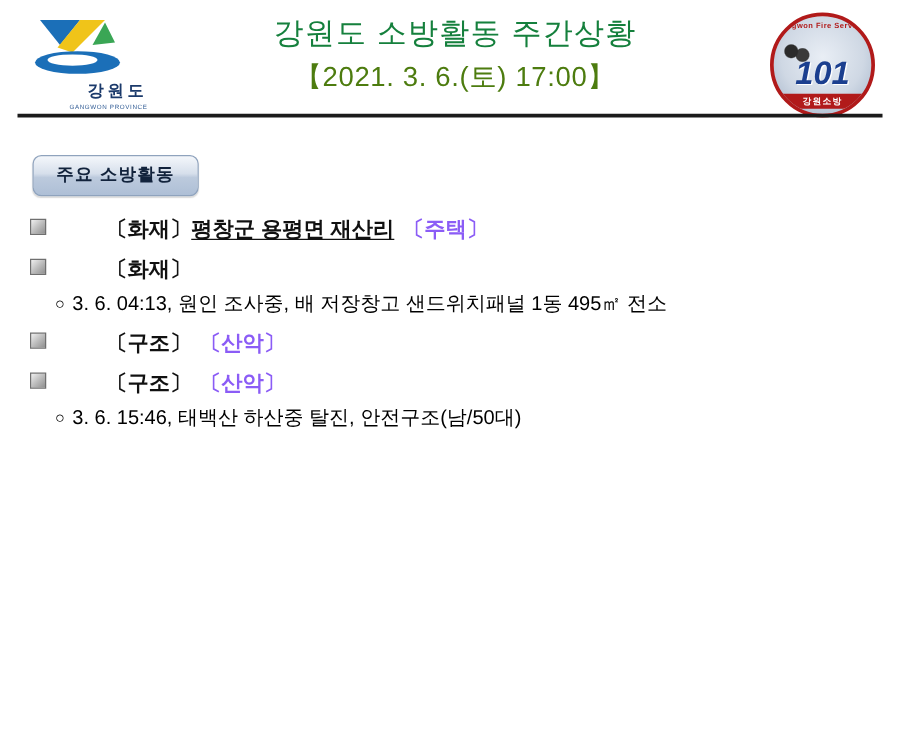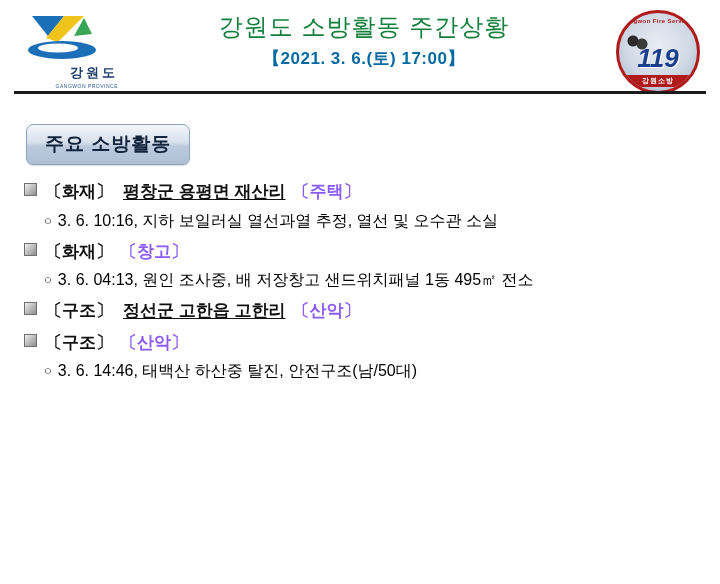--- a/index.html
+++ b/index.html
@@ -56,23 +56,23 @@
   }
   .main-title {
     font-size: 24px;
     font-weight: normal;
     letter-spacing: 1px;
     color: #15803d;
     line-height: 1.12;
     white-space: nowrap;
   }
   .sub-title {
-    font-size: 17px;
-    font-weight: bold;
-    color: #0369a1;
+    font-size: 22px;
+    font-weight: normal;
+    color: #4d7c0f;
     letter-spacing: 0.5px;
     margin-top: 6px;
   }
   .logo-right {
     width: 96px;
     flex: 0 0 96px;
     display: flex;
     justify-content: center;
     padding-top: 2px;
   }
@@ -144,21 +144,21 @@
   
   .section-wrap {
     padding: 28px 0 0 26px;
   }
   .section-pill {
     display: inline-block;
     background: linear-gradient(to bottom, #f4f7fb 0%, #d6dfeb 45%, #bccadd 55%, #aebfd6 100%);
     border: 1px solid #8fa3bd;
     border-radius: 7px;
     padding: 6px 18px 7px 18px;
-    font-size: 19px;
+    font-size: 14px;
     font-weight: bold;
     color: #12233c;
     letter-spacing: 1px;
     box-shadow: 0 1px 1px rgba(0,0,0,0.15);
   }
 
   
   .items {
     padding: 14px 0 0 24px;
   }
@@ -178,24 +178,25 @@
     height: 11px;
     flex: 0 0 11px;
     margin-right: 8px;
     background: linear-gradient(135deg, #f0f0f0 0%, #bdbdbd 50%, #8f8f8f 100%);
     border: 1px solid #6f6f6f;
     position: relative;
     top: -1px;
   }
   .tag {
     color: #111111;
+    margin-left: 40px;
   }
   .place {
     color: #111111;
-    margin-left: 10px;
+    margin-left: 0;
   }
   .kind {
     color: #8b5cf6;
     margin-left: 7px;
   }
   .place-underline {
     text-decoration: underline;
     text-underline-offset: 2px;
   }
   .item-detail {
@@ -232,70 +233,65 @@
 
   <div class="title-block">
     <div class="main-title">강원도 소방활동 주간상황</div>
     <div class="sub-title">【2021. 3. 6.(토) 17:00】</div>
   </div>
 
   <div class="logo-right">
     <div class="emblem">
       <div class="emb-arc-top">Gangwon Fire Services</div>
       <div class="emb-figures"></div>
-      <div class="emb-119">119</div>
+      <div class="emb-119">101</div>
       <div class="emb-bottom">강원소방</div>
     </div>
   </div>
 
   <div class="header-rule"></div>
 </div>
 
 <div class="section-wrap">
   <span class="section-pill">주요 소방활동</span>
 </div>
 
 <div class="items">
 
   <div class="item">
     <div class="item-head">
       <span class="bullet-square"></span>
       <span class="tag">〔화재〕</span>
       <span class="place place-underline">평창군 용평면 재산리</span>
       <span class="kind">〔주택〕</span>
     </div>
-    <div class="item-detail">
-      <span class="circ">○</span><span>3. 6. 10:16,  지하 보일러실 열선과열 추정, 열선 및 오수관 소실</span>
-    </div>
   </div>
 
   <div class="item">
     <div class="item-head">
       <span class="bullet-square"></span>
       <span class="tag">〔화재〕</span>
-      <span class="kind">〔창고〕</span>
     </div>
     <div class="item-detail">
       <span class="circ">○</span><span>3. 6. 04:13,  원인 조사중, 배 저장창고 샌드위치패널 1동 495㎡ 전소</span>
     </div>
   </div>
 
   <div class="item">
     <div class="item-head">
       <span class="bullet-square"></span>
       <span class="tag">〔구조〕</span>
-      <span class="place place-underline">정선군 고한읍 고한리</span>
       <span class="kind">〔산악〕</span>
     </div>
   </div>
 
   <div class="item">
     <div class="item-head">
       <span class="bullet-square"></span>
       <span class="tag">〔구조〕</span>
       <span class="kind">〔산악〕</span>
     </div>
     <div class="item-detail">
-      <span class="circ">○</span><span>3. 6. 14:46,  태백산 하산중 탈진, 안전구조(남/50대)</span>
+      <span class="circ">○</span><span>3. 6. 15:46,  태백산 하산중 탈진, 안전구조(남/50대)</span>
     </div>
   </div>
 
 </div>
 
 </body></html>

